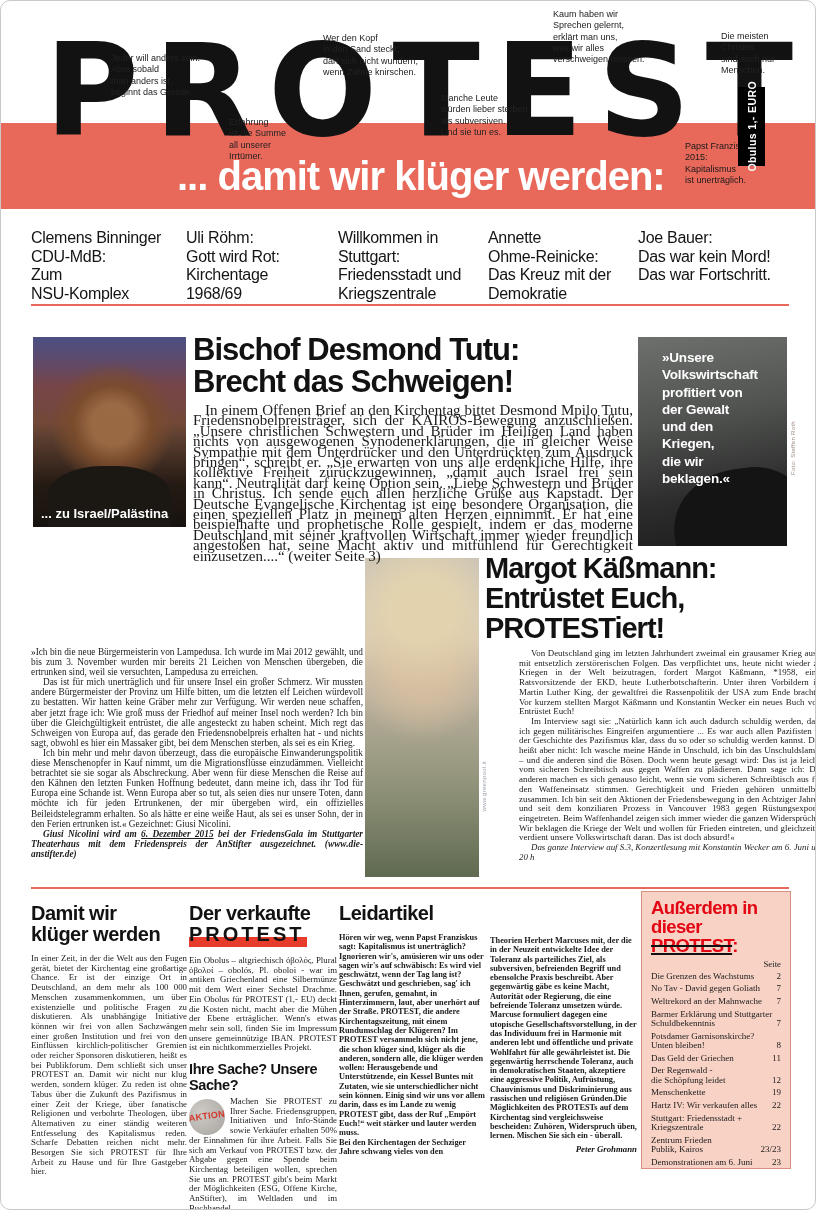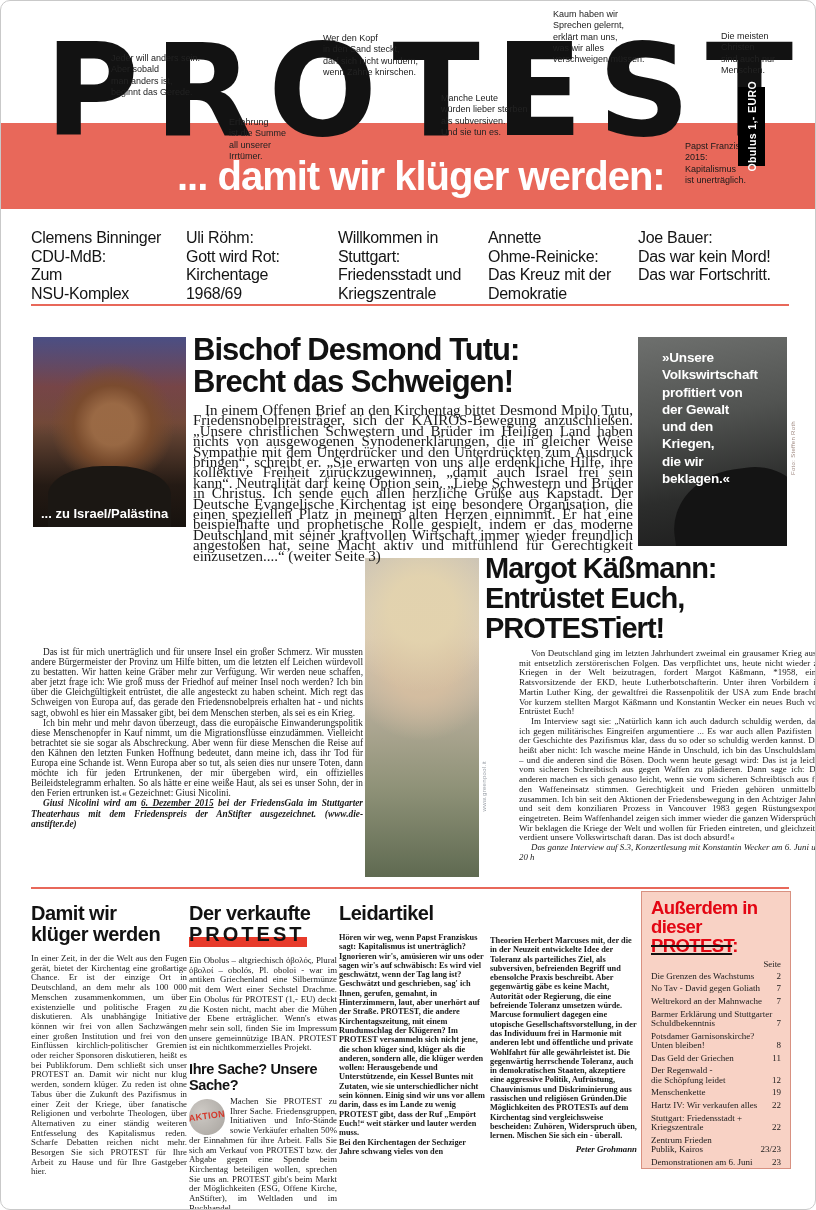--- a/index.html
+++ b/index.html
@@ -187,20 +187,21 @@
   </div>
   <div class="photo quote-photo">
     <div class="quote-text pre">»Unsere Volkswirtschaft
 profitiert von der Gewalt
 und den Kriegen,
 die wir beklagen.«</div>
   </div>
   <div class="v-credit credit-tutu">Foto: Steffen Roth</div>
 
   <div class="body nic-body">
+    <p class="noindent">»Ich bin die neue Bürgermeisterin von Lampedusa. Ich wurde im Mai 2012 gewählt, und bis zum 3. November wurden mir bereits 21 Leichen von Menschen übergeben, die ertrunken sind, weil sie versuchten, Lampedusa zu erreichen.</p>
     <p>Das ist für mich unerträglich und für unsere Insel ein großer Schmerz. Wir mussten andere Bürgermeister der Provinz um Hilfe bitten, um die letzten elf Leichen würdevoll zu bestatten. Wir hatten keine Gräber mehr zur Verfügung. Wir werden neue schaffen, aber jetzt frage ich: Wie groß muss der Friedhof auf meiner Insel noch werden? Ich bin über die Gleichgültigkeit entrüstet, die alle angesteckt zu haben scheint. Mich regt das Schweigen von Europa auf, das gerade den Friedensnobelpreis erhalten hat - und nichts sagt, obwohl es hier ein Massaker gibt, bei dem Menschen sterben, als sei es ein Krieg.</p>
     <p>Ich bin mehr und mehr davon überzeugt, dass die europäische Einwanderungspolitik diese Menschenopfer in Kauf nimmt, um die Migrationsflüsse einzudämmen. Vielleicht betrachtet sie sie sogar als Abschreckung. Aber wenn für diese Menschen die Reise auf den Kähnen den letzten Funken Hoffnung bedeutet, dann meine ich, dass ihr Tod für Europa eine Schande ist. Wenn Europa aber so tut, als seien dies nur unsere Toten, dann möchte ich für jeden Ertrunkenen, der mir übergeben wird, ein offizielles Beileidstelegramm erhalten. So als hätte er eine weiße Haut, als sei es unser Sohn, der in den Ferien ertrunken ist.« Gezeichnet: Giusi Nicolini.</p>
     <p class="art-footer"><span>Giusi Nicolini wird am </span><span class="udate">6. Dezember 2015</span><span> bei der FriedensGala im Stuttgarter Theaterhaus mit dem Friedenspreis der AnStifter ausgezeichnet. (www.die-anstifter.de)</span></p>
   </div>
   <div class="photo nic-photo"></div>
   <div class="v-credit credit-nic">www.greenpool.it</div>
 
   <h2 class="headline kaes-head pre" style="margin:0;">Margot Käßmann:
 Entrüstet Euch,
 PROTESTiert!</h2>

